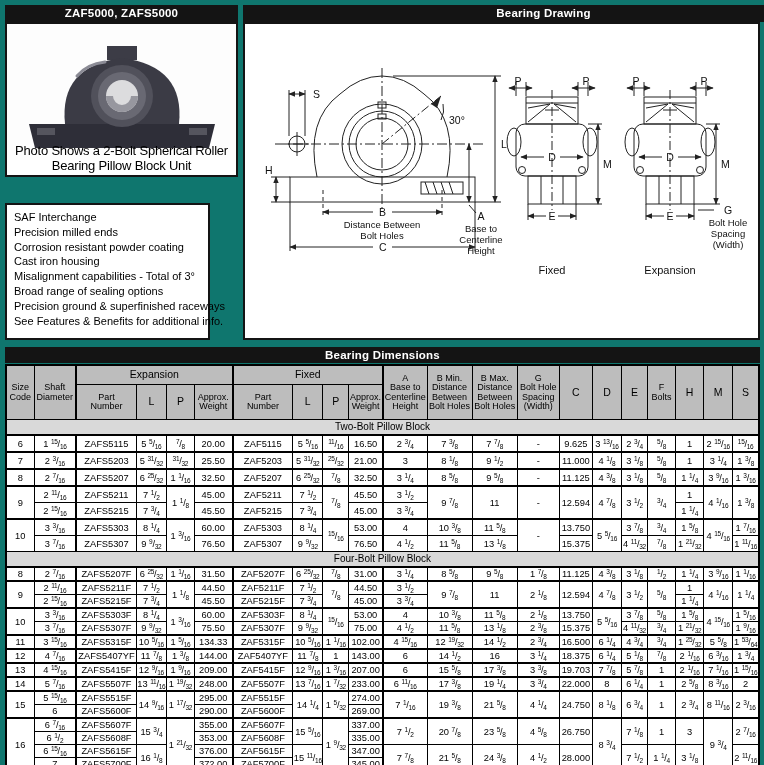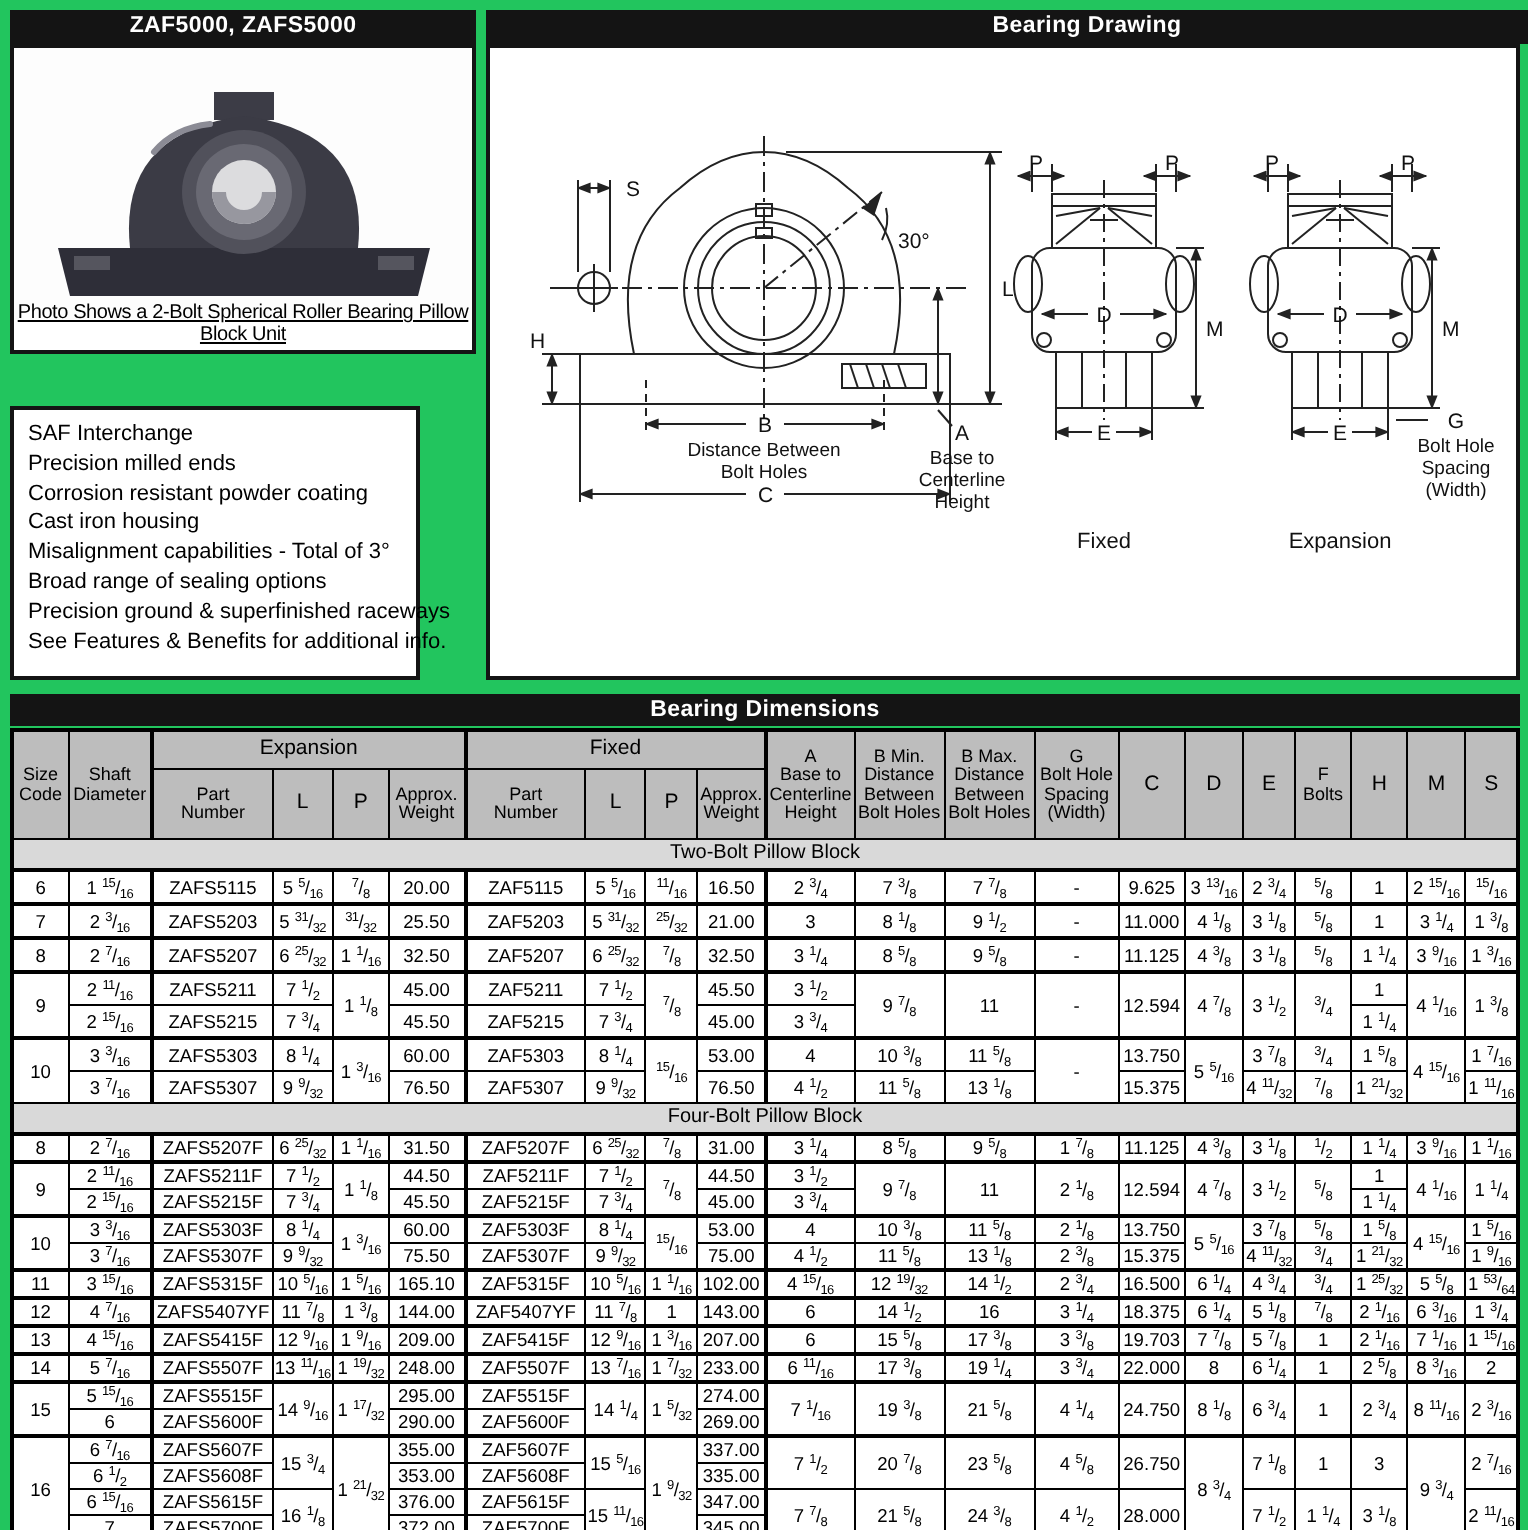--- a/index.html
+++ b/index.html
@@ -1,22 +1,22 @@
 <!DOCTYPE html>
 <html><head>
 <meta charset="utf-8">
 <style>
   html,body{margin:0;padding:0;background:#fff;}
   body{width:764px;height:765px;overflow:hidden;font-family:"Liberation Sans",sans-serif;color:#000;}
-  .page{position:relative;width:764px;height:765px;background:#22c55e;}
+  .page{position:relative;width:764px;height:765px;background:#0f766e;}
   .bar{position:absolute;background:#141414;color:#fff;font-weight:bold;text-align:center;
        font-size:11.5px;line-height:17px;height:17px;letter-spacing:.2px;}
   .panel{position:absolute;border:2px solid #141414;background:#fff;box-sizing:border-box;}
   
-  .caption{position:absolute;left:0;right:0;bottom:2px;text-align:center;font-size:10px;letter-spacing:-0.2px;text-decoration:underline;}
+  .caption{position:absolute;left:0;right:0;bottom:2px;text-align:center;font-size:13px;letter-spacing:-0.2px;}
   .features{padding:5px 7px 0 7px;font-size:11px;line-height:14.8px;}
   .features div{white-space:nowrap;}
   
   .tblwrap{position:absolute;left:5px;top:364px;width:755px;}
   table{border-collapse:collapse;table-layout:fixed;width:755px;}
   th,td{border:1px solid #000;text-align:center;vertical-align:middle;padding:0;overflow:hidden;}
   th{background:#bdbdbd;font-weight:normal;font-size:9px;line-height:9.5px;white-space:pre-line;}
   th.big{font-size:10.5px;}
   tr.hdr1 th{height:18px;}
   tr.hdr2 th{height:34px;}
@@ -535,21 +535,21 @@
             <td class="col17"><span class="fr"><sup>3</sup>/<sub>4</sub></span></td>
             <td class="col18">1 <span class="fr"><sup>21</sup>/<sub>32</sub></span></td>
             <td class="col20">1 <span class="fr"><sup>9</sup>/<sub>16</sub></span></td>
           </tr>
           <tr class="s1 grp">
             <td class="col0">11</td>
             <td class="col1">3 <span class="fr"><sup>15</sup>/<sub>16</sub></span></td>
             <td class="col2">ZAFS5315F</td>
             <td class="col3">10 <span class="fr"><sup>5</sup>/<sub>16</sub></span></td>
             <td class="col4">1 <span class="fr"><sup>5</sup>/<sub>16</sub></span></td>
-            <td class="col5">165.10</td>
+            <td class="col5">134.33</td>
             <td class="col6">ZAF5315F</td>
             <td class="col7">10 <span class="fr"><sup>5</sup>/<sub>16</sub></span></td>
             <td class="col8">1 <span class="fr"><sup>1</sup>/<sub>16</sub></span></td>
             <td class="col9">102.00</td>
             <td class="col10">4 <span class="fr"><sup>15</sup>/<sub>16</sub></span></td>
             <td class="col11">12 <span class="fr"><sup>19</sup>/<sub>32</sub></span></td>
             <td class="col12">14 <span class="fr"><sup>1</sup>/<sub>2</sub></span></td>
             <td class="col13">2 <span class="fr"><sup>3</sup>/<sub>4</sub></span></td>
             <td class="col14">16.500</td>
             <td class="col15">6 <span class="fr"><sup>1</sup>/<sub>4</sub></span></td>

